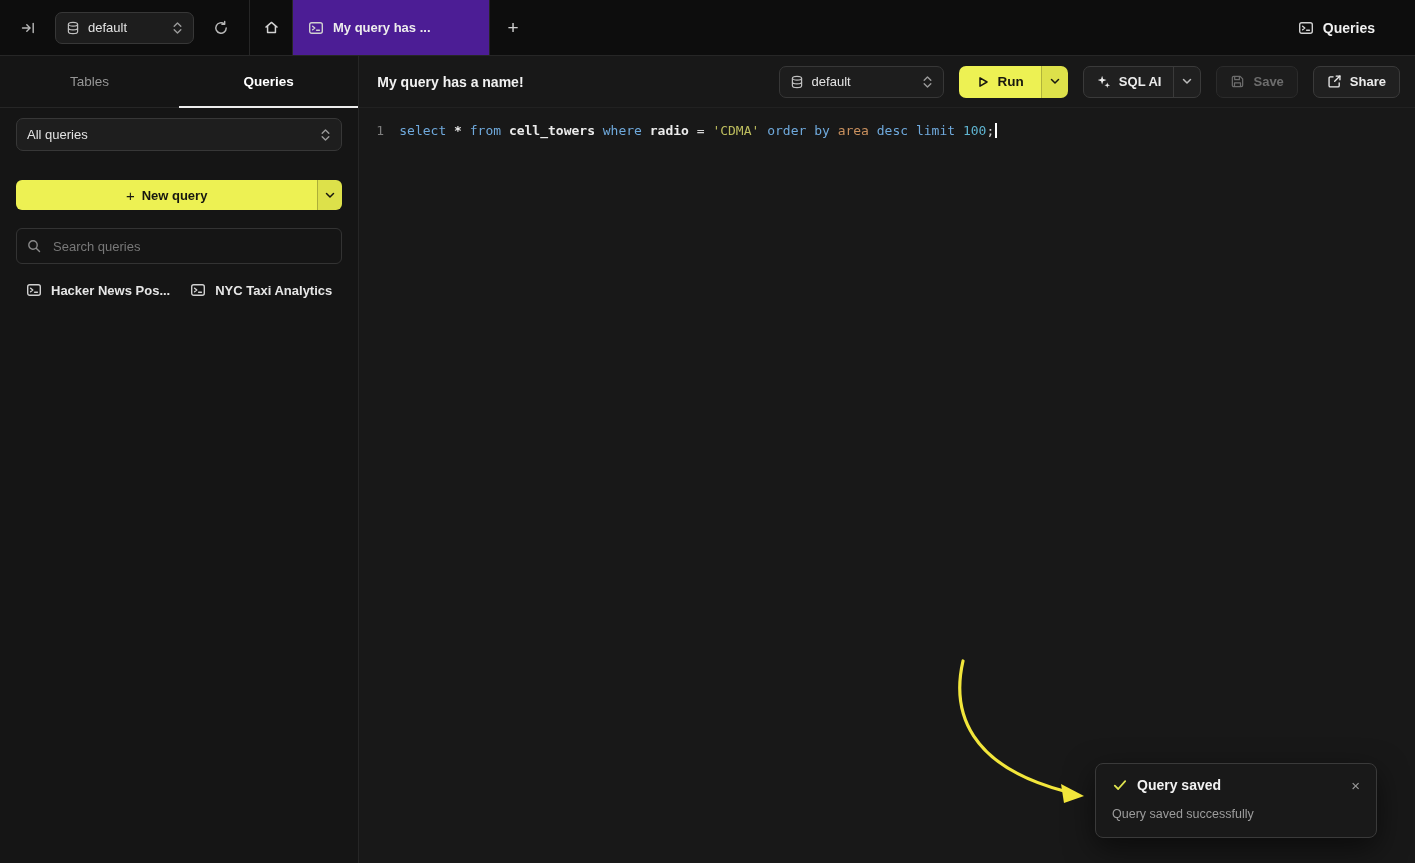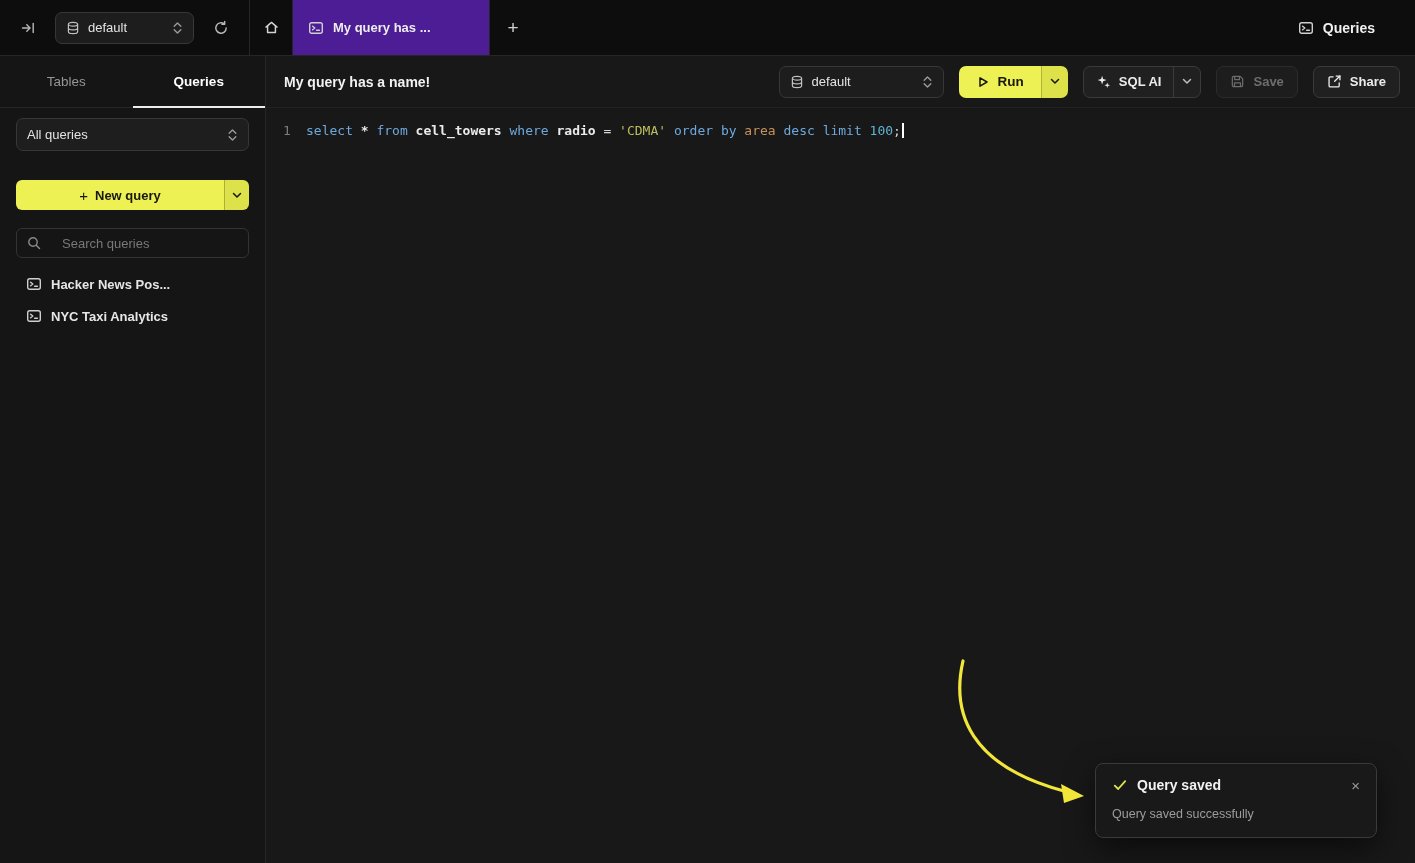--- a/index.html
+++ b/index.html
@@ -39,24 +39,24 @@
   .sidebar-tabs { height:52px; flex:0 0 52px; display:flex; border-bottom:1px solid #262626; }
   .sidebar-tab { flex:1; display:flex; align-items:center; justify-content:center; font-size:13.5px; color:#969696; background:none; border:none; cursor:pointer; position:relative; }
   .sidebar-tab.active { color:#ffffff; font-weight:700; }
   .sidebar-tab.active::after { content:""; position:absolute; left:0; right:0; bottom:-1px; height:2px; background:#ececec; }
   .sidebar-content { padding:10px 16px 16px; display:flex; flex-direction:column; }
   .filter-select { justify-content:space-between; height:33px; margin-bottom:29px; background:#1e1e1e; }
   .split-btn { display:flex; height:30px; border-radius:6px; overflow:hidden; margin-bottom:18px; }
   .split-main { flex:1; display:flex; align-items:center; justify-content:center; gap:7px; background:var(--accent,#edf153); color:#181810; font-size:13px; font-weight:700; border:none; cursor:pointer; }
   .split-caret { width:25px; display:flex; align-items:center; justify-content:center; background:var(--accent-dark,#dde14a); border:none; border-left:1px solid rgba(0,0,0,.22); color:#181810; cursor:pointer; }
   .plus-glyph { font-size:15px; font-weight:400; }
-  .search-box { display:flex; align-items:center; gap:21px; height:30px; padding:0 10px; border:1px solid #333333; border-radius:6px; margin-bottom:10px; color:#8a8a8a; }
+  .search-box { display:flex; align-items:center; gap:12px; height:36px; padding:0 10px; border:1px solid #333333; border-radius:6px; margin-bottom:10px; color:#8a8a8a; }
   .search-box input { flex:1; min-width:0; background:transparent; border:none; outline:none; color:#e0e0e0; font-size:13px; font-family:inherit; }
   .search-box input::placeholder { color:#787878; }
-  .query-list { list-style:none; display:flex; flex-direction:column; }
+  .query-list { list-style:none; display:flex; flex-direction:row; }
   .query-item { height:32px; display:flex; align-items:center; gap:9px; padding:0 10px; border-radius:6px; font-size:13px; font-weight:700; color:#e6e6e6; cursor:pointer; }
   .query-item.selected { background:#272727; }
   .query-item .q-label { white-space:nowrap; overflow:hidden; text-overflow:ellipsis; }
 
   
   .main { flex:1; background:#181818; display:flex; flex-direction:column; min-width:0; }
   .main-header { height:52px; flex:0 0 52px; display:flex; align-items:center; padding:0 15px 0 18px; border-bottom:1px solid #212121; }
   .page-title { font-size:14px; font-weight:700; color:#f2f2f2; }
   .toolbar { margin-left:auto; display:flex; align-items:center; gap:15px; }
   .toolbar .select-chip { width:165px; justify-content:space-between; }

